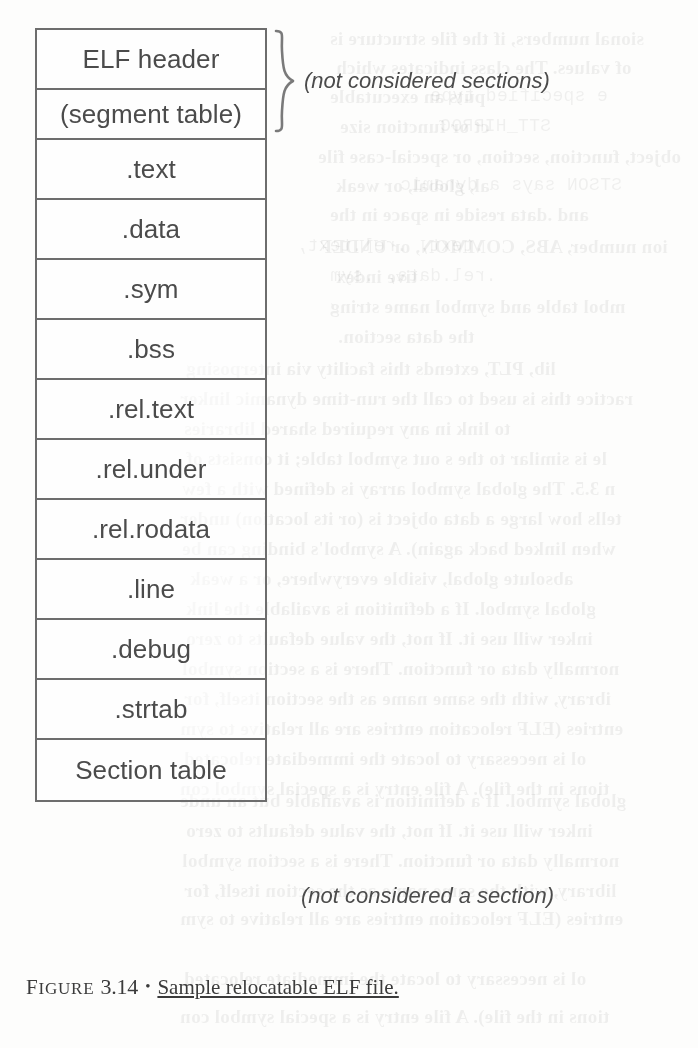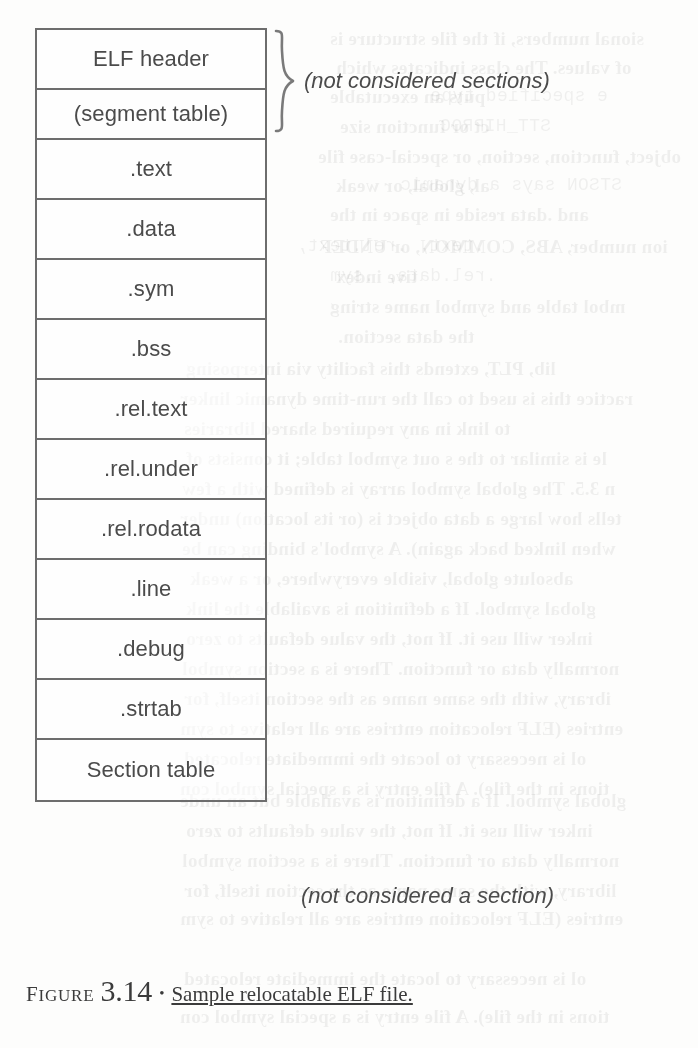--- a/index.html
+++ b/index.html
@@ -57,21 +57,21 @@
     background: rgba(255,255,255,0.55);
   }
   .elf-row {
     height: 60px;
     box-sizing: border-box;
     border-bottom: 2px solid #6d6d6d;
     display: flex;
     align-items: center;
     justify-content: center;
     color: #4b4b4b;
-    font-size: 22px;
+    font-size: 26px;
     letter-spacing: 0.1px;
     position: relative;
   }
   .elf-row:last-child {
     border-bottom: none;
   }
   .elf-row.tall { height: 50px; }
 
   
   #brace-top {
@@ -110,21 +110,21 @@
     font-family: "Liberation Serif", serif;
     font-size: 21px;
     white-space: nowrap;
   }
   #caption-label {
     font-size: 17px;
     letter-spacing: 0.8px;
   }
   #caption-label .cap-first { font-size: 21px; }
   #caption-number {
-    font-size: 30px;
+    font-size: 22px;
     padding: 0 2px 0 6px;
     letter-spacing: -0.2px;
   }
   #caption-bullet {
     font-size: 15px;
     padding: 0 7px 0 5px;
     vertical-align: 3px;
   }
   #caption-text {
     font-size: 21px;

